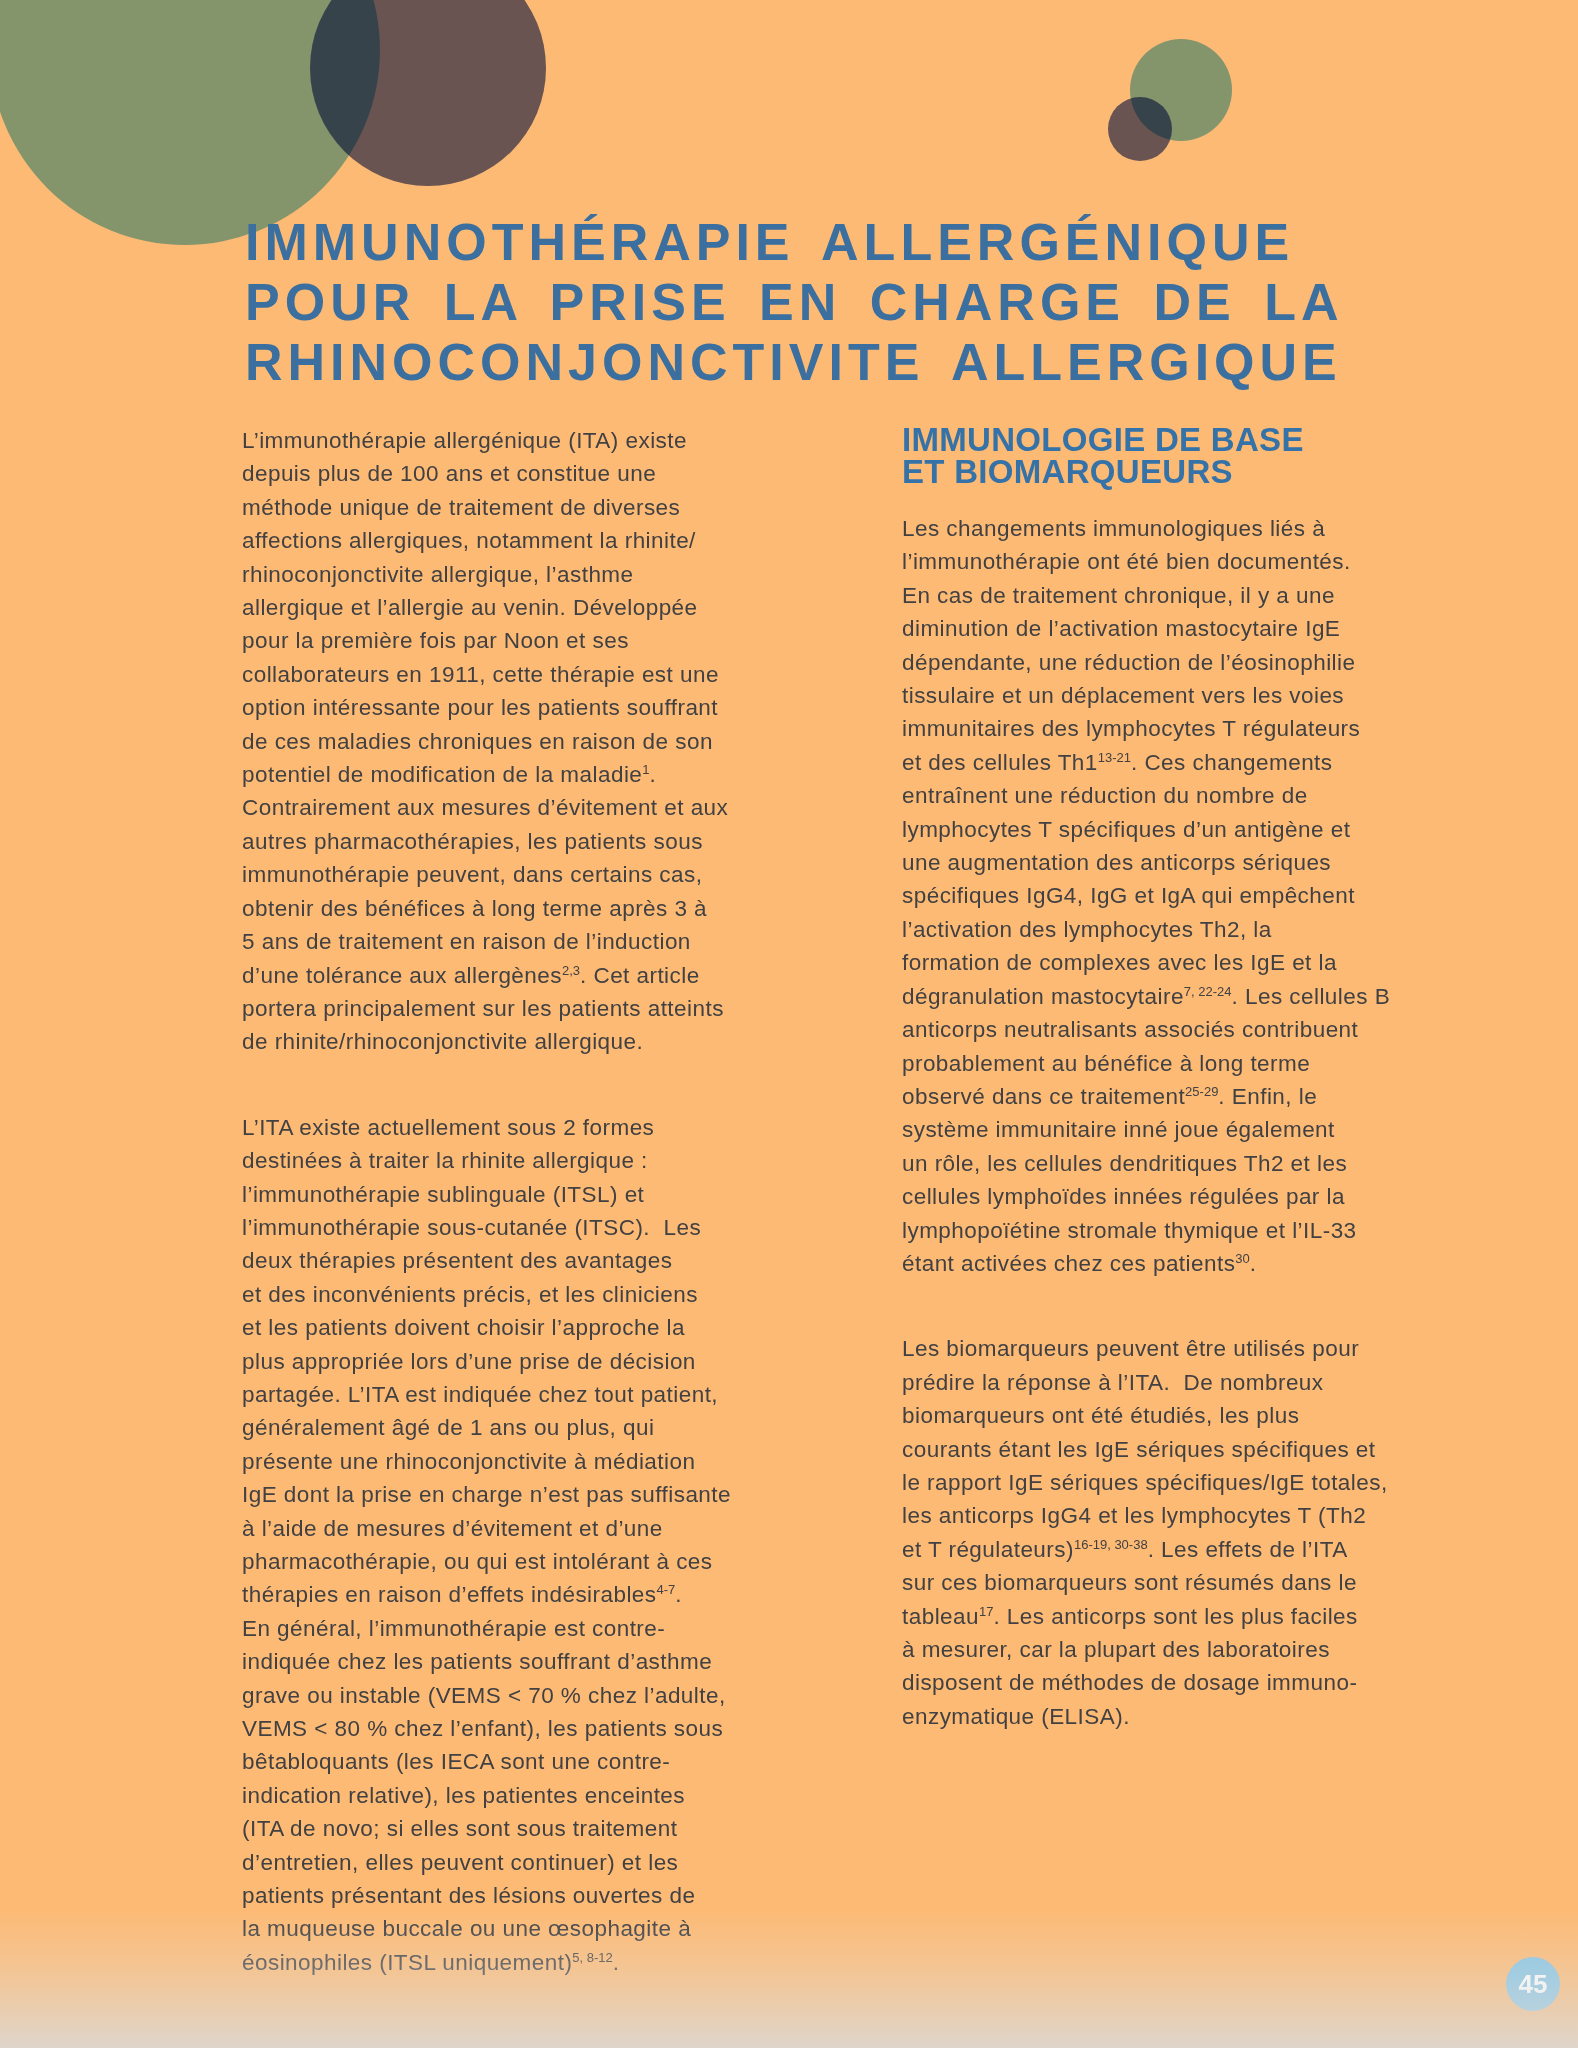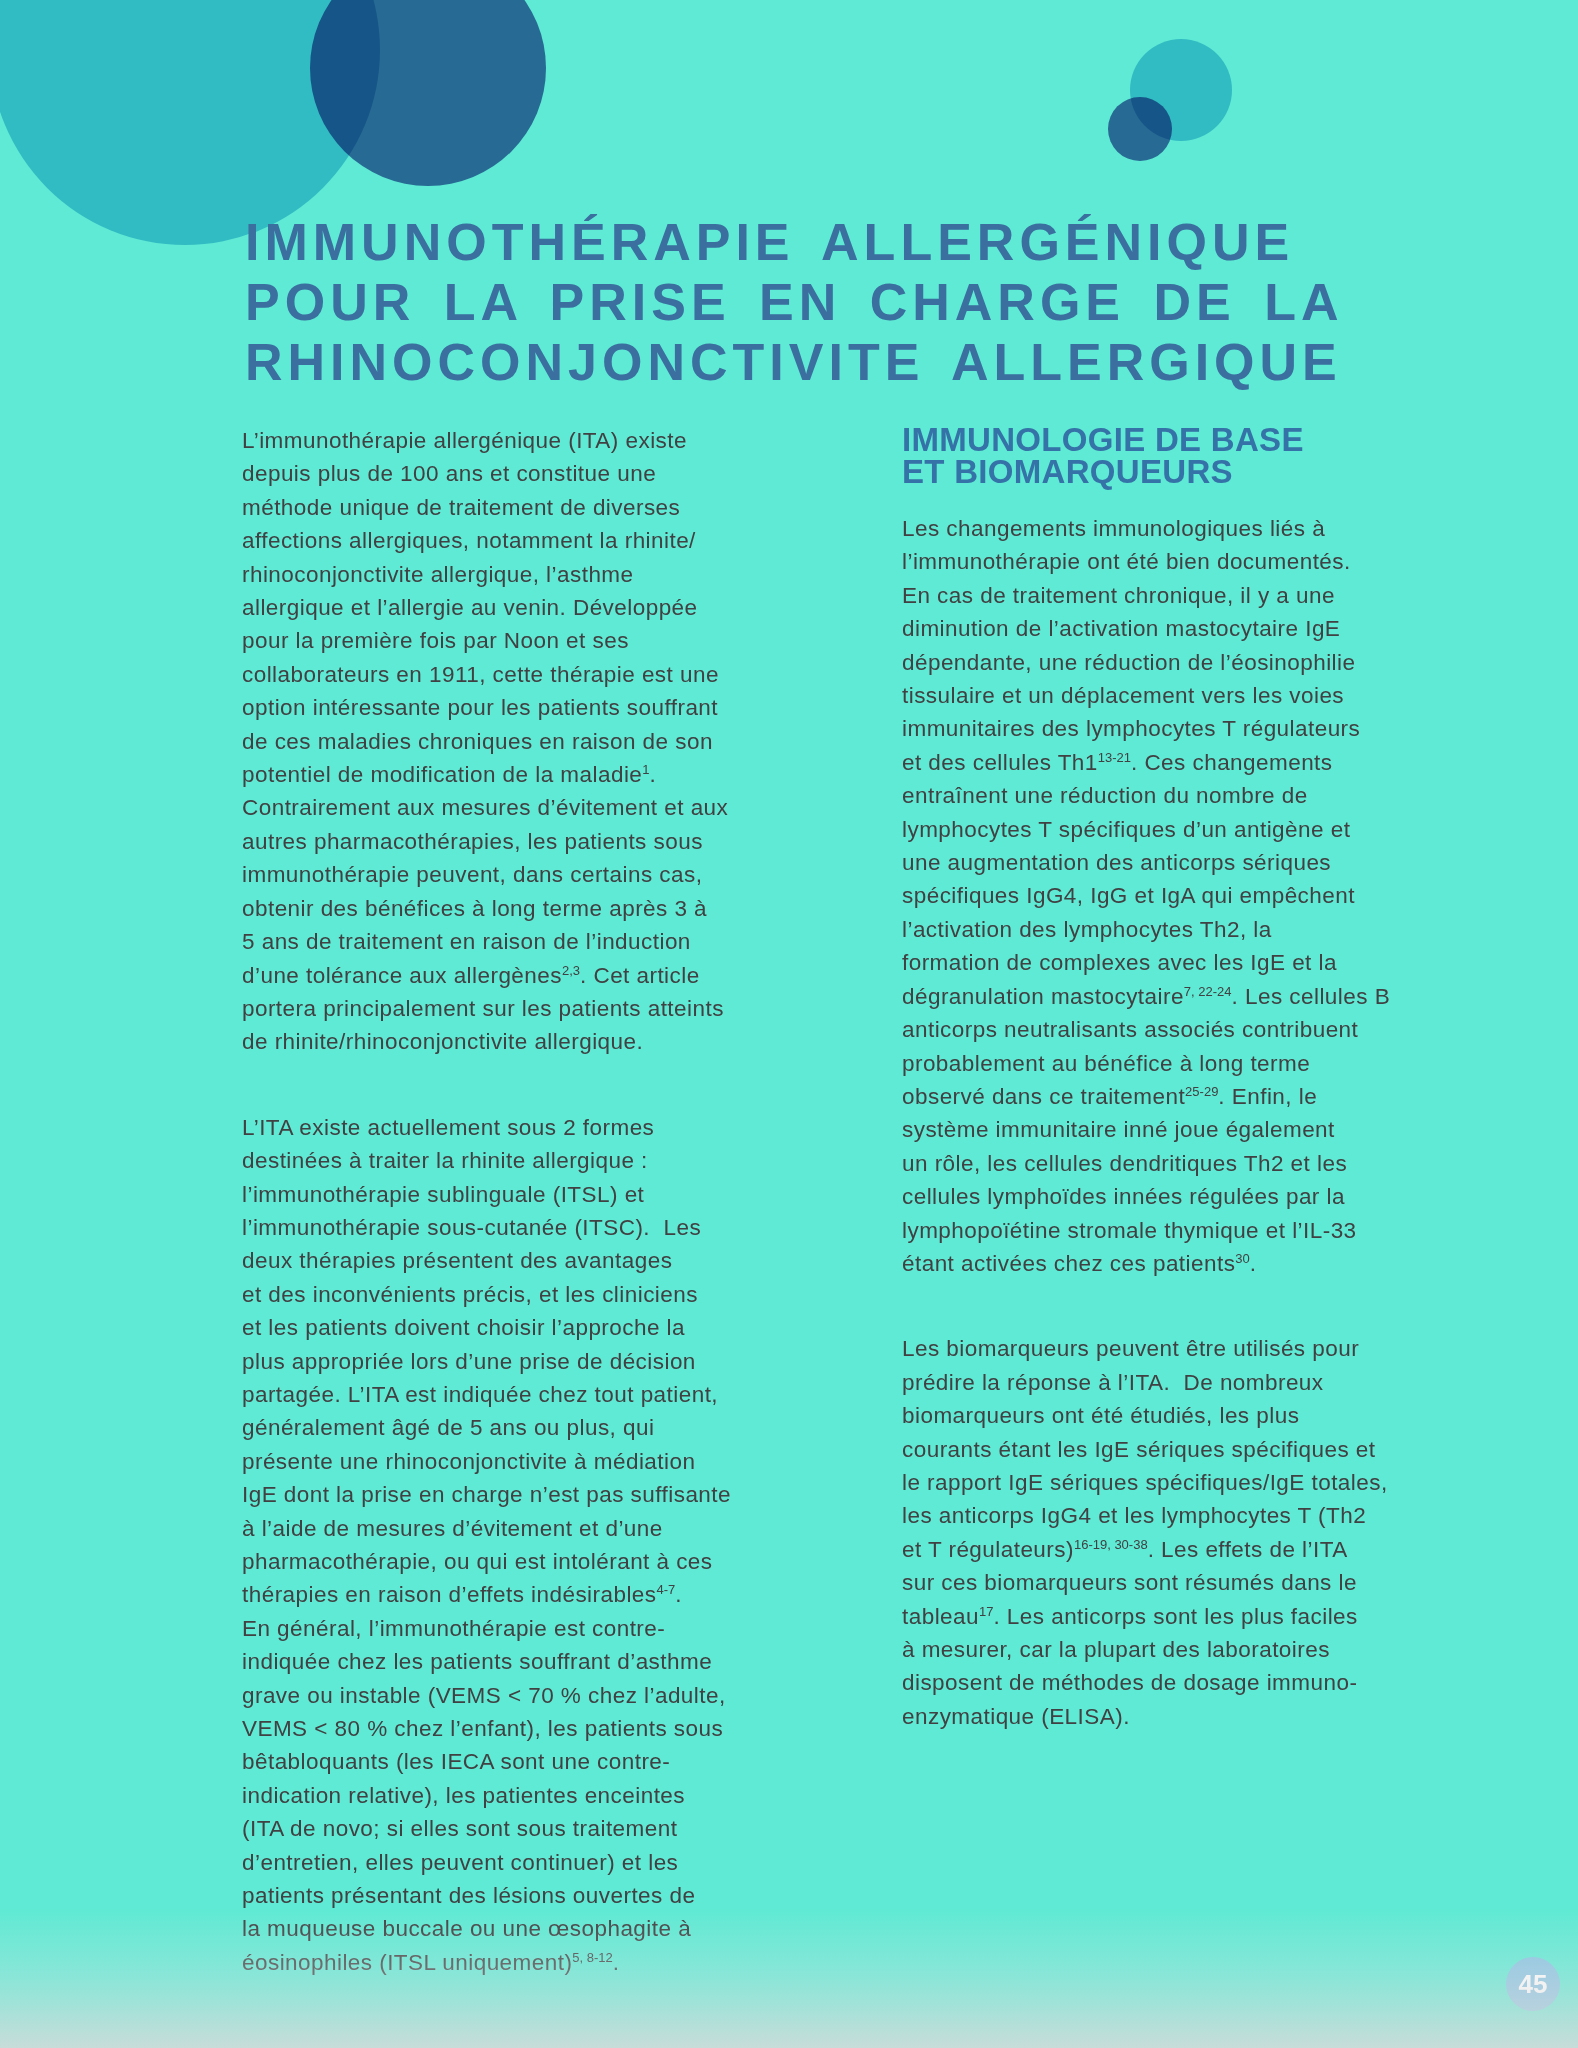--- a/index.html
+++ b/index.html
@@ -1,19 +1,19 @@
 <!DOCTYPE html>
 <html><head>
 <meta charset="utf-8">
 <style>
   html,body{margin:0;padding:0;background:#ffffff;}
   .page{
     position:relative;
     width:1578px;height:2048px;
-    background:#5eead4;
+    background:#fdba74;
     overflow:hidden;
     font-family:"Liberation Sans","DejaVu Sans",sans-serif;
   }
   .circle{position:absolute;border-radius:50%;mix-blend-mode:multiply;}
   .c-tl-light{left:-10px;top:-145px;width:390px;height:390px;background:#85CDEB;}
   .c-tl-purple{left:310px;top:-50px;width:236px;height:236px;background:#6A73B2;}
   .c-tr-light{left:1130px;top:39px;width:102px;height:102px;background:#85CDEB;}
   .c-tr-purple{left:1108px;top:97px;width:64px;height:64px;background:#6A73B2;}
   .title{
     position:absolute;left:245px;top:212px;
@@ -87,21 +87,21 @@
       <div class="para">
         <div class="tline">L’ITA existe actuellement sous 2 formes</div>
         <div class="tline">destinées à traiter la rhinite allergique :</div>
         <div class="tline">l’immunothérapie sublinguale (ITSL) et</div>
         <div class="tline">l’immunothérapie sous-cutanée (ITSC).  Les</div>
         <div class="tline">deux thérapies présentent des avantages</div>
         <div class="tline">et des inconvénients précis, et les cliniciens</div>
         <div class="tline">et les patients doivent choisir l’approche la</div>
         <div class="tline">plus appropriée lors d’une prise de décision</div>
         <div class="tline">partagée. L’ITA est indiquée chez tout patient,</div>
-        <div class="tline">généralement âgé de 5 ans ou plus, qui</div>
+        <div class="tline">généralement âgé de 1 ans ou plus, qui</div>
         <div class="tline">présente une rhinoconjonctivite à médiation</div>
         <div class="tline">IgE dont la prise en charge n’est pas suffisante</div>
         <div class="tline">à l’aide de mesures d’évitement et d’une</div>
         <div class="tline">pharmacothérapie, ou qui est intolérant à ces</div>
         <div class="tline">thérapies en raison d’effets indésirables<sup>4-7</sup>.</div>
         <div class="tline">En général, l’immunothérapie est contre-</div>
         <div class="tline">indiquée chez les patients souffrant d’asthme</div>
         <div class="tline">grave ou instable (VEMS &lt; 70 % chez l’adulte,</div>
         <div class="tline">VEMS &lt; 80 % chez l’enfant), les patients sous</div>
         <div class="tline">bêtabloquants (les IECA sont une contre-</div>

